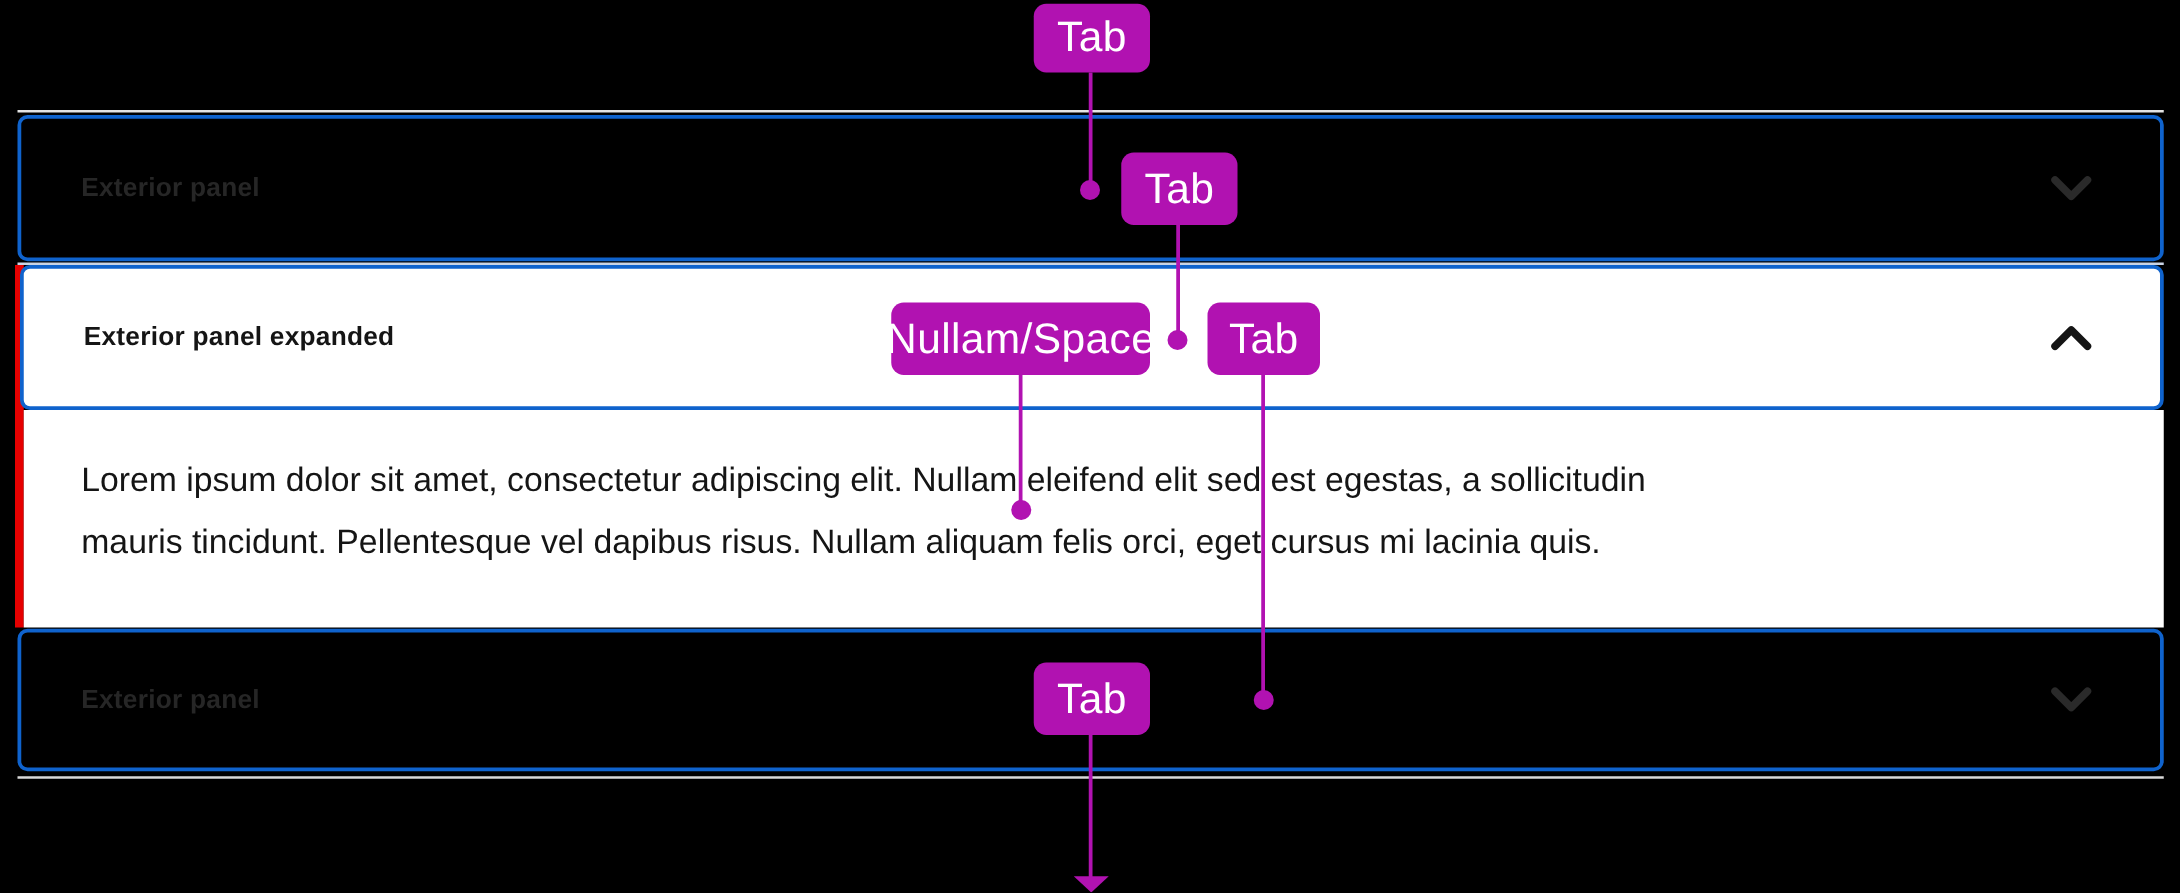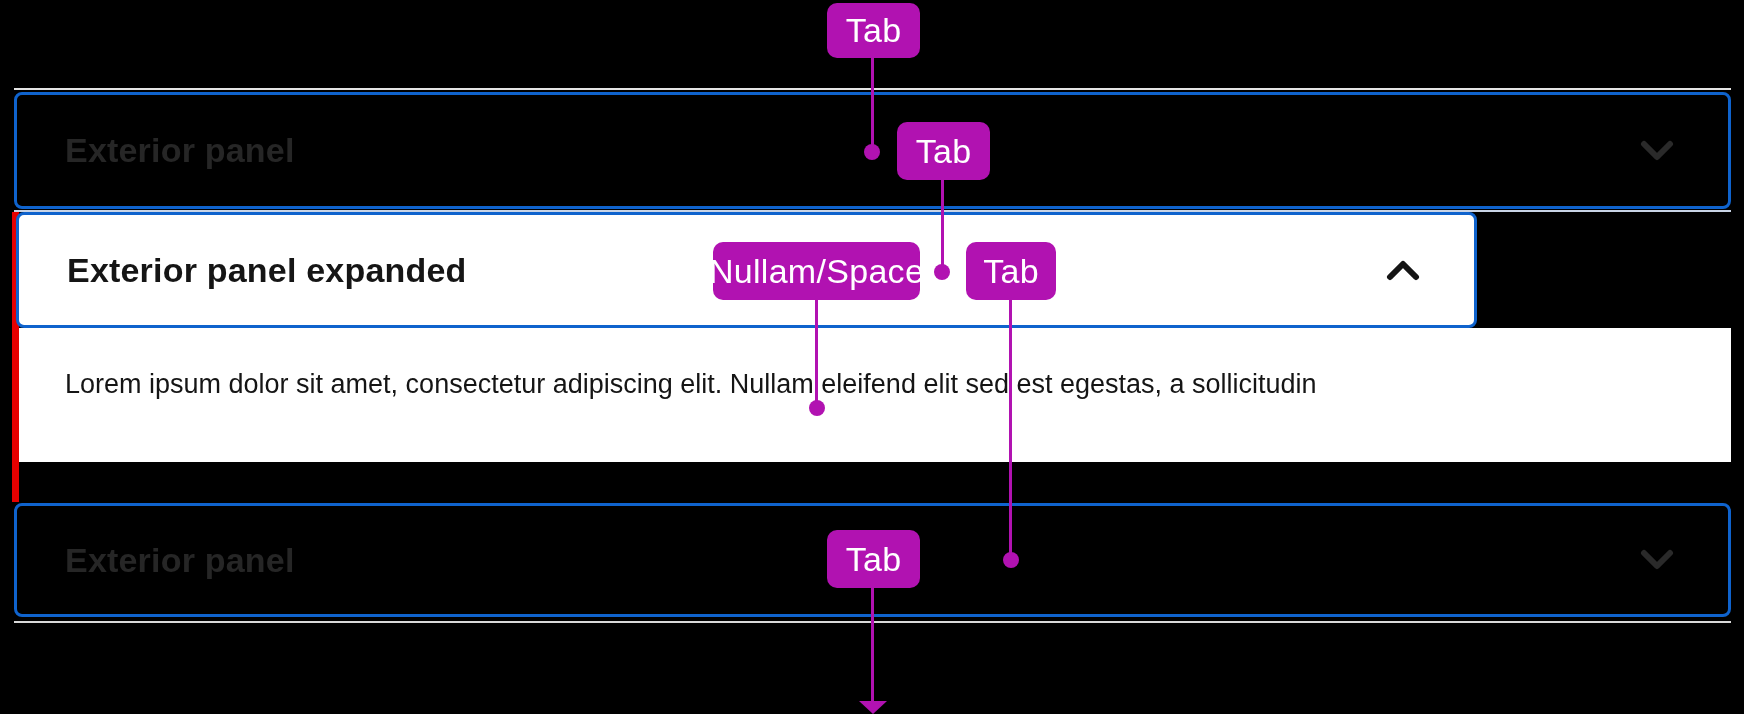--- a/index.html
+++ b/index.html
@@ -25,32 +25,32 @@
     padding:0 54px 0 48px;
     z-index:2;
   }
   .panel.collapsed{
     left:14px;width:1717px;height:117px;
     background:#000;color:#262626;
   }
   .panel.p1{top:92px;}
   .panel.p3{top:503px;height:114px;}
   .panel.expanded{
-    left:16px;top:212px;width:1461px;height:116px;
+    left:16px;top:212px;width:1715px;height:116px;
     background:#fff;color:#151515;
   }
-  .panel-title{font-size:34px;font-weight:700;letter-spacing:.2px;text-align:center;}
+  .panel-title{font-size:21px;font-weight:700;letter-spacing:.2px;text-align:center;}
   .chev{display:flex;align-items:center;}
   
   .red-stripe{
     position:absolute;left:12px;top:212px;width:7px;height:290px;
     background:#e60000;z-index:1;
   }
   .content{
-    position:absolute;left:19px;top:328px;width:1712px;height:134px;
+    position:absolute;left:19px;top:328px;width:1712px;height:174px;
     box-sizing:border-box;
     background:#fff;color:#151515;
     padding:32px 40px 0 46px;
     font-size:27px;line-height:49px;
     z-index:1;
   }
   
   .badge{
     position:absolute;
     background:#b112b1;color:#fff;
@@ -108,20 +108,21 @@
     <span class="panel-title">Exterior panel expanded</span>
     <span class="chev" style="color:#151515;">
       <svg width="34" height="26" viewBox="0 0 34 26">
           <polyline points="4,20 17,7 30,20" fill="none" stroke="currentColor" stroke-width="6" stroke-linecap="round" stroke-linejoin="round"></polyline>
         </svg>
     </span>
   </div>
 
   <div class="content">
     <div>Lorem ipsum dolor sit amet, consectetur adipiscing elit. Nullam eleifend elit sed est egestas, a sollicitudin</div>
+    <div>mauris tincidunt. Pellentesque vel dapibus risus. Nullam aliquam felis orci, eget cursus mi lacinia quis.</div>
   </div>
 
   <div class="panel collapsed p3">
     <span class="panel-title">Exterior panel</span>
     <span class="chev" style="color:#2a2a2a;">
       <svg width="34" height="26" viewBox="0 0 34 26">
           <polyline points="4,6 17,19 30,6" fill="none" stroke="currentColor" stroke-width="6" stroke-linecap="round" stroke-linejoin="round"></polyline>
         </svg>
     </span>
   </div>

